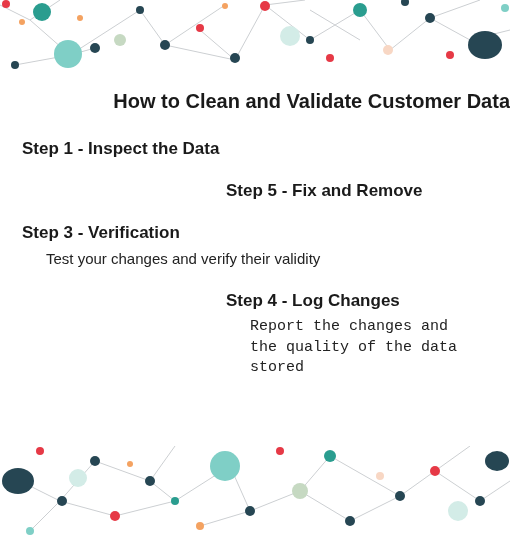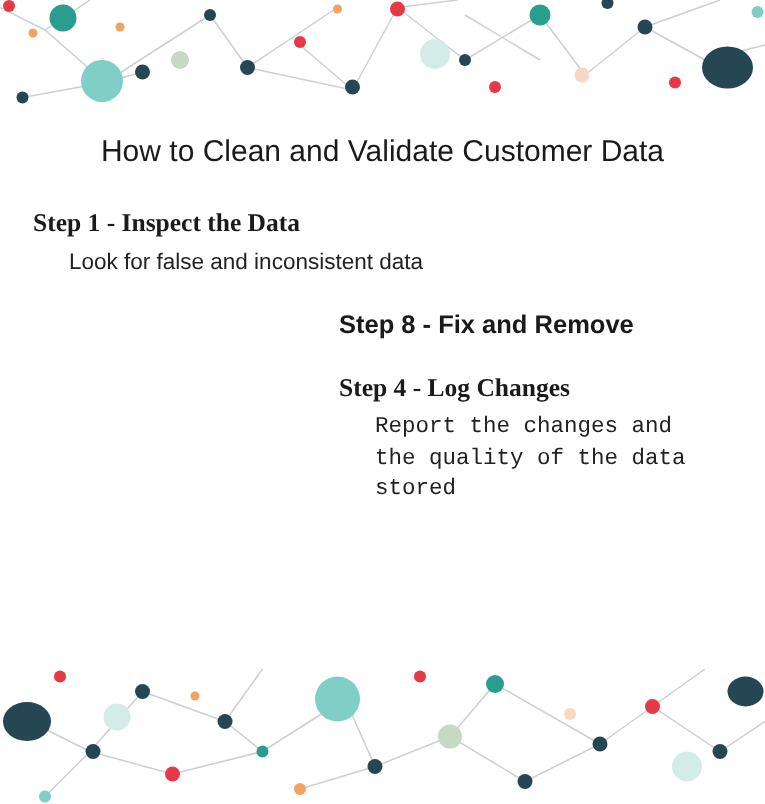--- a/index.html
+++ b/index.html
@@ -14,42 +14,42 @@
   }
   .deco { position: absolute; left: 0; width: 510px; pointer-events: none; }
   .deco-top { top: 0; height: 80px; }
   .deco-bottom { bottom: 0; height: 90px; }
   .content {
     position: relative;
     padding-top: 90px;
   }
   .title {
     font-size: 20px;
-    font-weight: 400;
-    text-align: center;
+    font-weight: 700;
+    text-align: right;
     margin-bottom: 26px;
     color: #1a1a1a;
   }
   .step { margin-bottom: 22px; }
   .step-head {
     font-size: 17px;
     font-weight: 700;
     color: #1a1a1a;
     margin-bottom: 6px;
   }
   .step-body {
     font-size: 15px;
     color: #222;
     line-height: 1.35;
   }
-  .left .step-head { padding-left: 22px; font-family: Liberation Serif, serif; }
+  .left .step-head { padding-left: 22px; }
   .left .step-body { padding-left: 46px; }
   .right .step-head { padding-left: 226px; }
   .right .step-body { padding-left: 270px; }
-  .right.step4 .step-head { padding-left: 226px; font-family: Liberation Serif, serif; }
+  .right.step4 .step-head { padding-left: 226px; }
   .right.step4 .step-body { padding-left: 250px; max-width: 500px; font-family: Liberation Mono, monospace; }
 </style>
 </head>
 <body>
 
 <svg class="deco deco-top" viewBox="0 0 510 80">
   <g stroke="#9aa0a6" stroke-width="1" opacity="0.5">
     <line x1="0" y1="5" x2="30" y2="20"></line>
       <line x1="30" y1="20" x2="60" y2="0"></line>
     <line x1="30" y1="20" x2="70" y2="55"></line>
@@ -95,27 +95,30 @@
   <circle cx="505" cy="8" r="4" fill="#7fcfc6"></circle>
   <circle cx="15" cy="65" r="4" fill="#264653"></circle>
   <circle cx="80" cy="18" r="3" fill="#f4a261"></circle>
 </svg>
 
 <div class="content">
   <h1 class="title">How to Clean and Validate Customer Data</h1>
 
   <div class="step left">
     <div class="step-head">Step 1 - Inspect the Data</div>
-    <div class="step-body">Look for false and inconsistent data</div>
   </div>
 
   <div class="step right">
-    <div class="step-head">Step 8 - Fix and Remove</div>
+    <div class="step-head">Step 5 - Fix and Remove</div>
   </div>
 
+  <div class="step left">
+    <div class="step-head">Step 3 - Verification</div>
+    <div class="step-body">Test your changes and verify their validity</div>
+  </div>
 
   <div class="step right step4">
     <div class="step-head">Step 4 - Log Changes</div>
     <div class="step-body">Report the changes and<br>the quality of the data stored</div>
   </div>
 </div>
 
 <svg class="deco deco-bottom" viewBox="0 0 510 90">
   <g stroke="#9aa0a6" stroke-width="1" opacity="0.5">
     <line x1="10" y1="30" x2="60" y2="55"></line>

